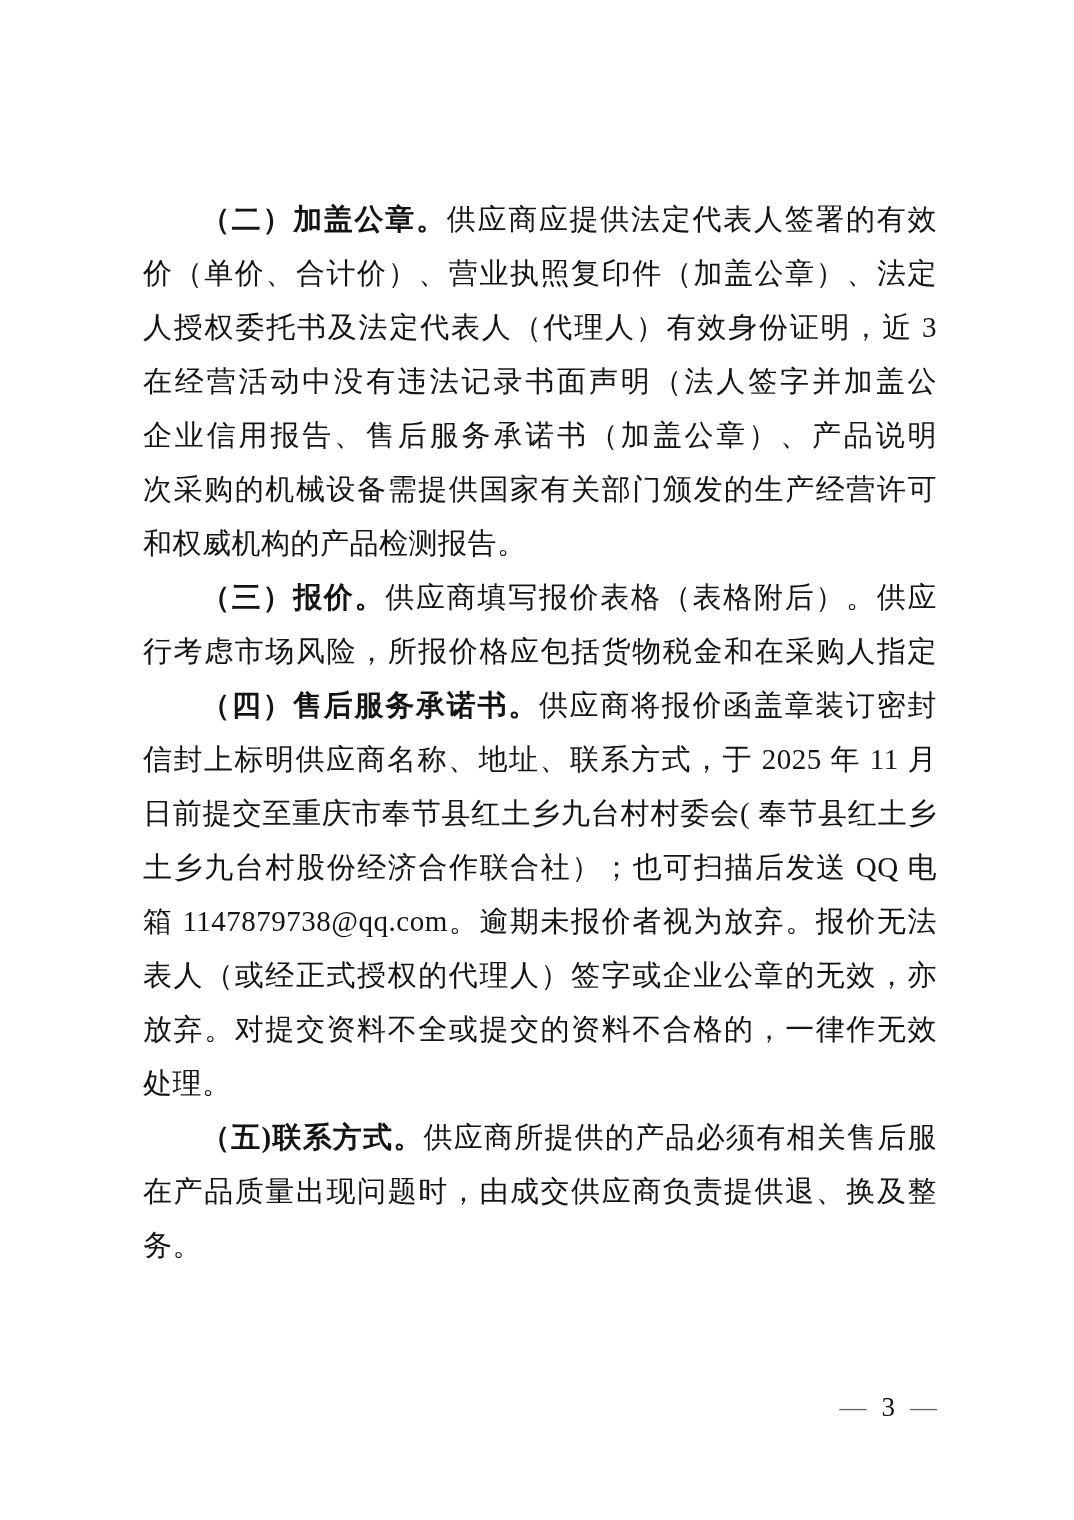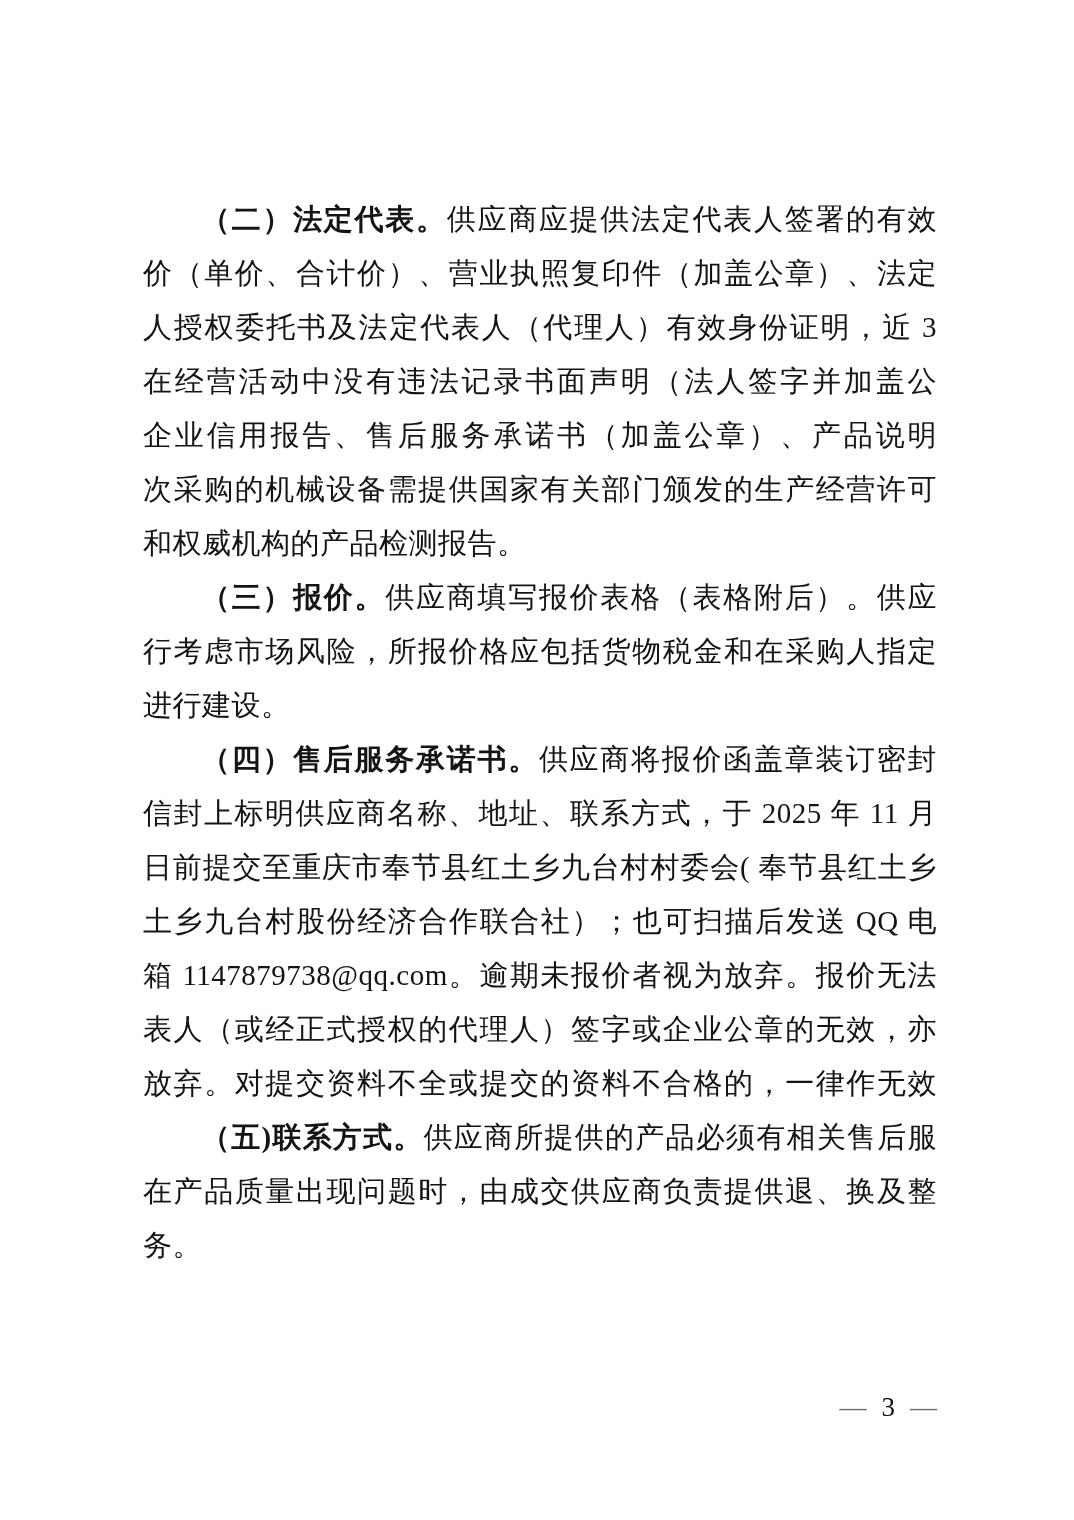--- a/index.html
+++ b/index.html
@@ -52,43 +52,43 @@
   .footer .dash { color: #6a6a6a; }
   .footer .num { color: #111111; margin: 0 15px; }
 </style>
 </head>
 <body>
 
 <div class="page">
   <main class="doc-body">
 
     <section class="para">
-      <p class="line jl first"><span class="head">（二）法定代表。</span><span>供应商应提供法定代表人签署的有效报</span></p>
+      <p class="line jl first"><span class="head">（二）加盖公章。</span><span>供应商应提供法定代表人签署的有效报</span></p>
       <p class="line jl">价（单价、合计价）、营业执照复印件（加盖公章）、法定代表</p>
       <p class="line jl">人授权委托书及法定代表人（代理人）有效身份证明，近 3 年内</p>
       <p class="line jl">在经营活动中没有违法记录书面声明（法人签字并加盖公章）、</p>
       <p class="line jl">企业信用报告、售后服务承诺书（加盖公章）、产品说明书、本</p>
       <p class="line jl">次采购的机械设备需提供国家有关部门颁发的生产经营许可证</p>
       <p class="line ll">和权威机构的产品检测报告。</p>
     </section>
 
     <section class="para">
       <p class="line jl first"><span class="head">（三）报价。</span><span>供应商填写报价表格（表格附后）。供应商自</span></p>
       <p class="line jl">行考虑市场风险，所报价格应包括货物税金和在采购人指定地点</p>
-      <p class="line ll">进行建设。</p>
     </section>
 
     <section class="para">
       <p class="line jl first"><span class="head">（四）售后服务承诺书。</span><span>供应商将报价函盖章装订密封并在</span></p>
       <p class="line jl">信封上标明供应商名称、地址、联系方式，于 2025 年 11 月 28</p>
       <p class="line jl">日前提交至重庆市奉节县红土乡九台村村委会( 奉节县红土乡红</p>
       <p class="line jl">土乡九台村股份经济合作联合社）；也可扫描后发送 QQ 电子邮</p>
       <p class="line jl">箱 1147879738@qq.com。逾期未报价者视为放弃。报价无法定代</p>
       <p class="line jl">表人（或经正式授权的代理人）签字或企业公章的无效，亦视为</p>
       <p class="line jl">放弃。对提交资料不全或提交的资料不合格的，一律作无效报价</p>
+      <p class="line ll">处理。</p>
     </section>
 
     <section class="para">
       <p class="line jl first"><span class="head">（五)联系方式。</span><span>供应商所提供的产品必须有相关售后服务，</span></p>
       <p class="line jl">在产品质量出现问题时，由成交供应商负责提供退、换及整改服</p>
       <p class="line ll">务。</p>
     </section>
 
   </main>
 

